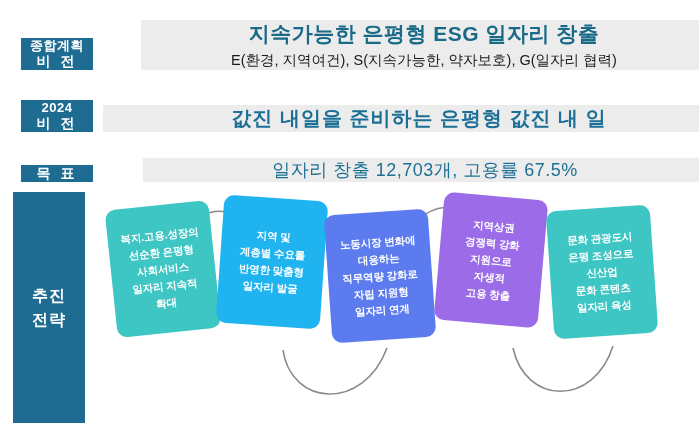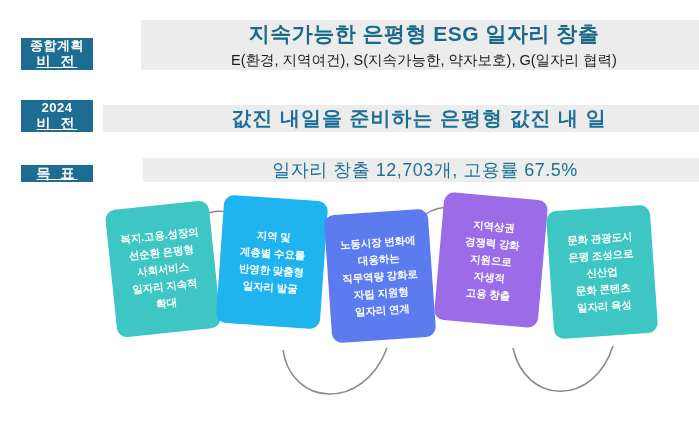--- a/index.html
+++ b/index.html
@@ -38,21 +38,21 @@
     flex-direction: column;
     align-items: center;
     justify-content: center;
     font-weight: bold;
     line-height: 1.18;
     letter-spacing: 0.5px;
     box-sizing: border-box;
     flex: 0 0 auto;
   }
   .row-label .l1 { font-size: 13px; }
-  .row-label .l2 { font-size: 14px; letter-spacing: 3px; text-decoration: underline; }
+  .row-label .l2 { font-size: 14px; letter-spacing: 3px; }
   .row-content {
     margin-left: 10px;
     background: #ECECEC;
     display: flex;
     flex-direction: column;
     align-items: center;
     justify-content: center;
     box-sizing: border-box;
     flex: 1 1 auto;
   }
@@ -186,20 +186,24 @@
 
   <div class="row" id="row-goal">
     <div class="row-label" style="background: rgb(31, 108, 146);">
       <span class="l2">목 표</span>
     </div>
     <div class="row-content" style="background: rgb(236, 236, 236);">
       <div class="title-goal">일자리 창출 12,703개, 고용률 67.5%</div>
     </div>
   </div>
 
+  <div id="strategy-label" style="background: rgb(31, 108, 146);">
+    <span>추진</span>
+    <span>전략</span>
+  </div>
 
   <div id="strategy-canvas">
 
     <svg id="connector-svg" viewBox="0 0 604 243">
 
       <path d="M 78 68 C 88 10, 150 6, 168 56" fill="none" stroke="#8A8A8A" stroke-width="1.6"></path>
 
       <path d="M 188 160 C 196 216, 268 222, 292 158" fill="none" stroke="#8A8A8A" stroke-width="1.6"></path>
 
       <path d="M 306 62 C 318 6, 382 2, 398 52" fill="none" stroke="#8A8A8A" stroke-width="1.6"></path>

